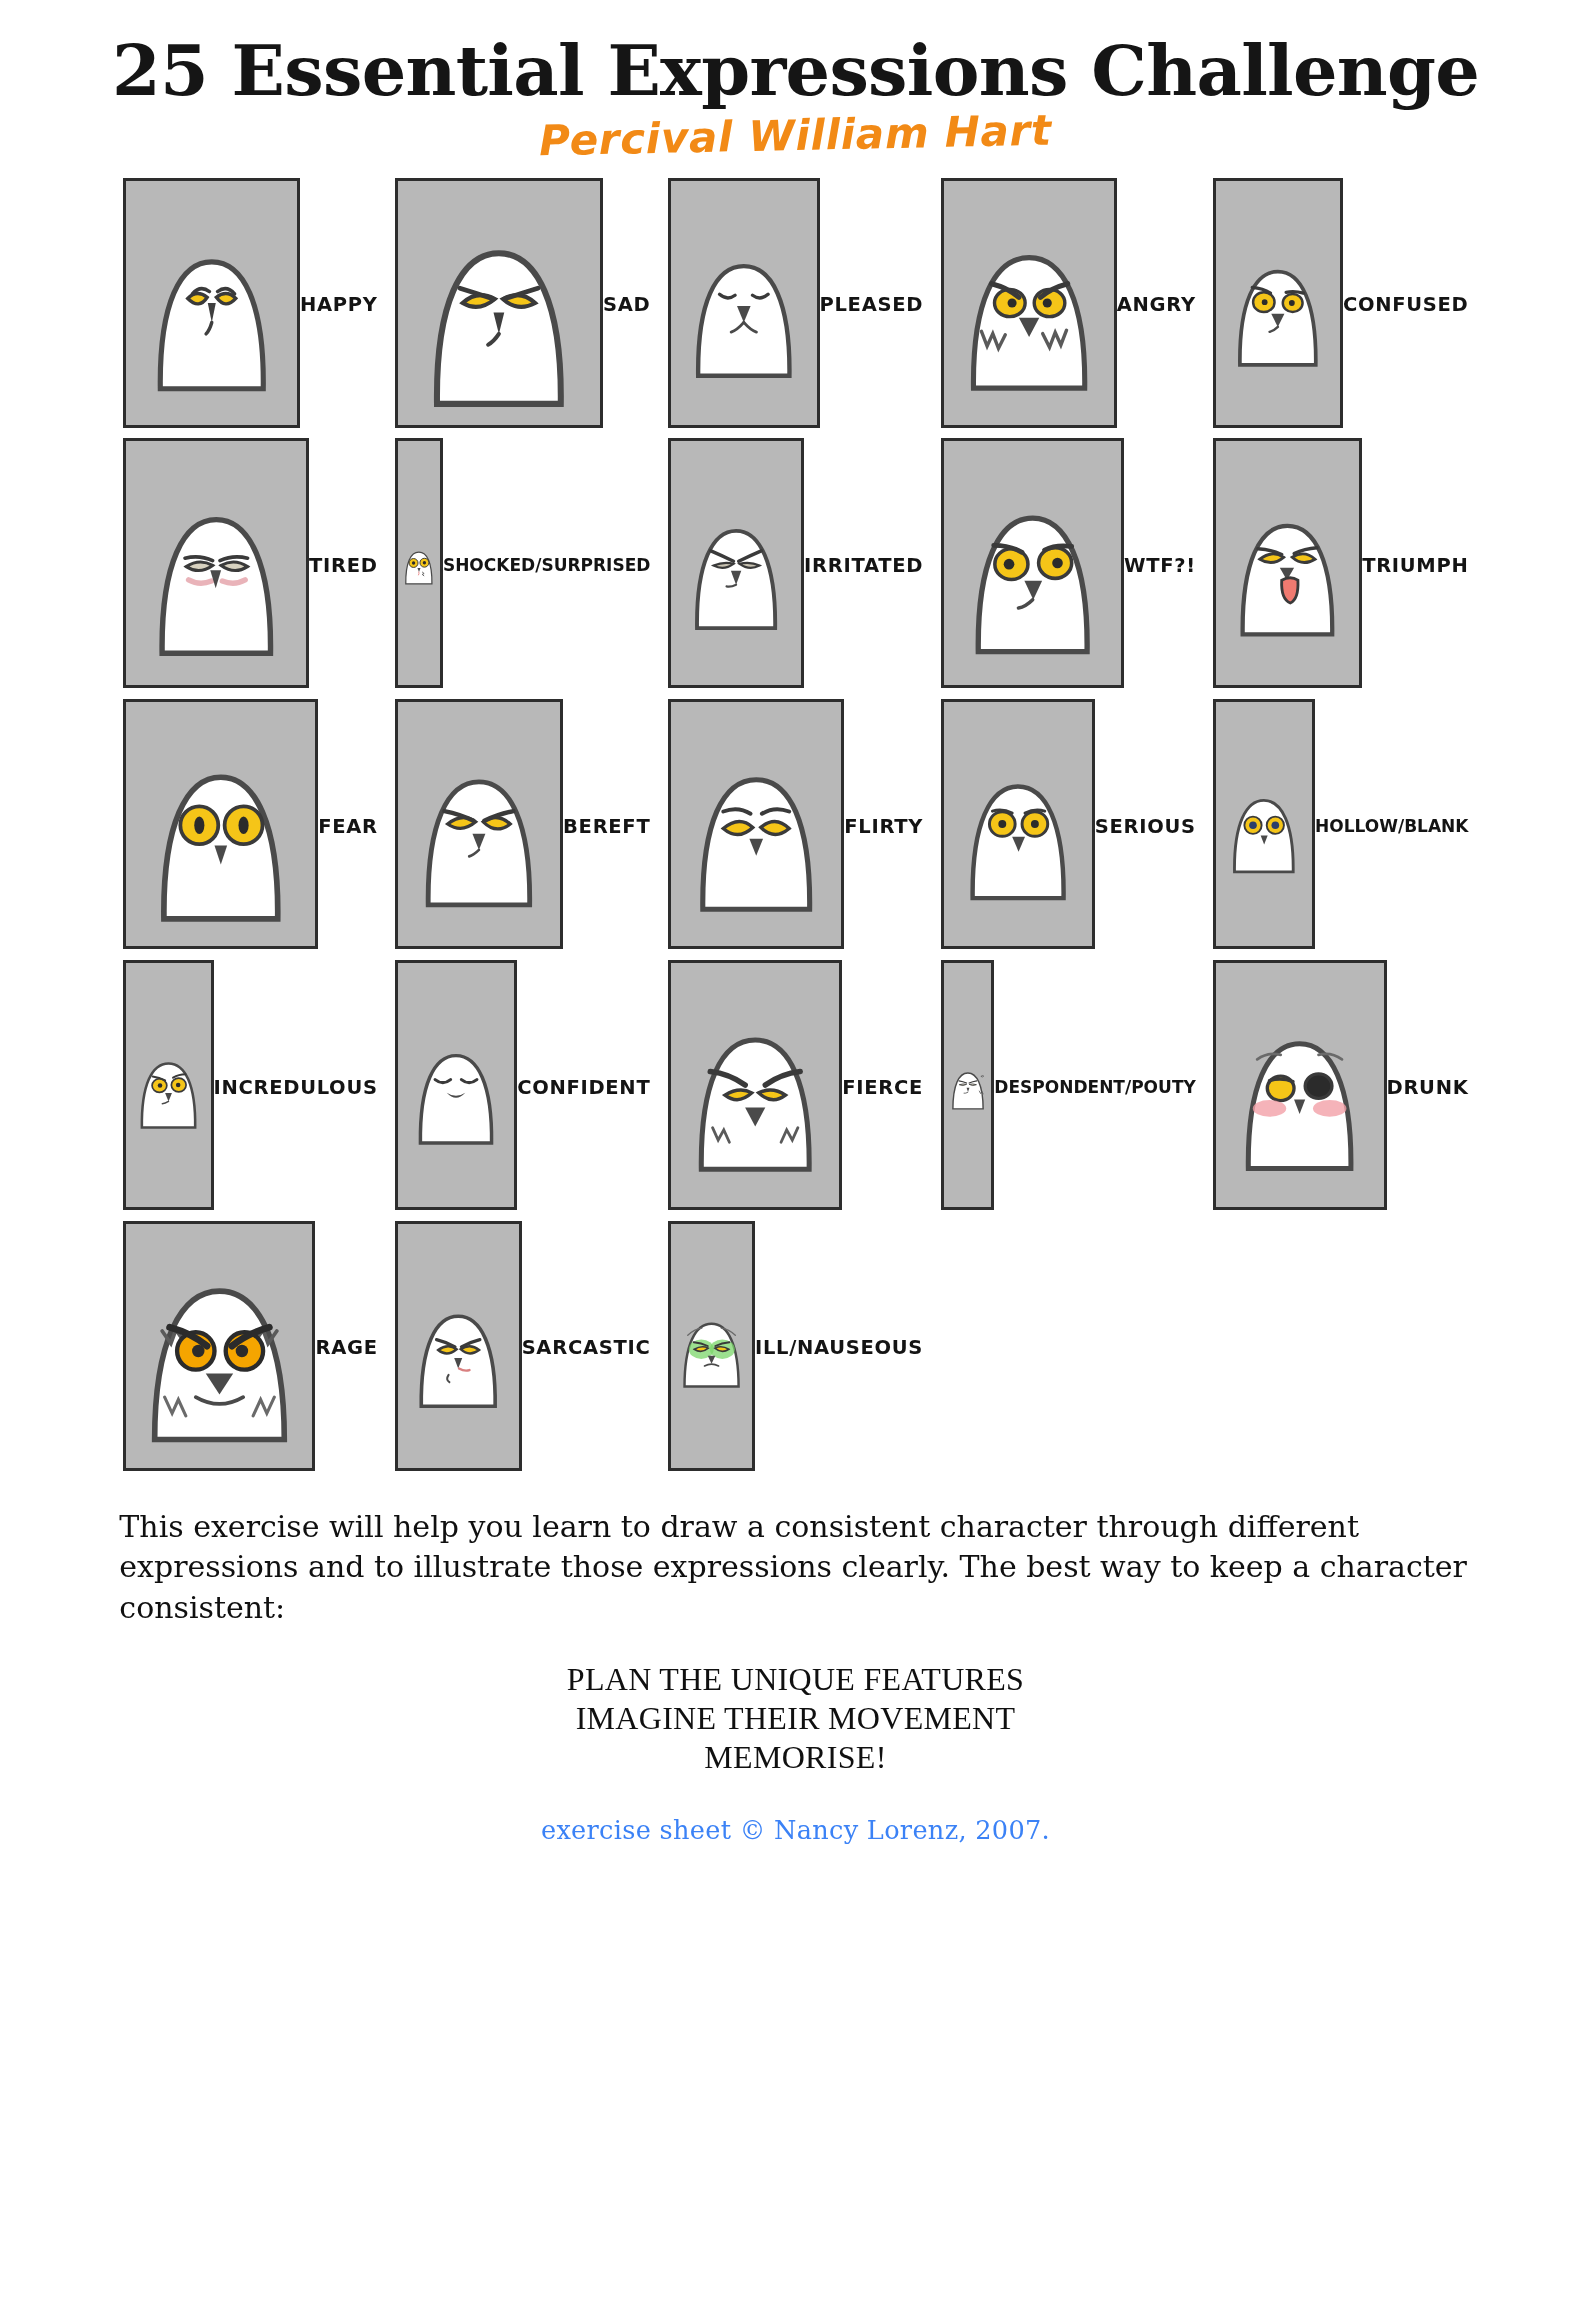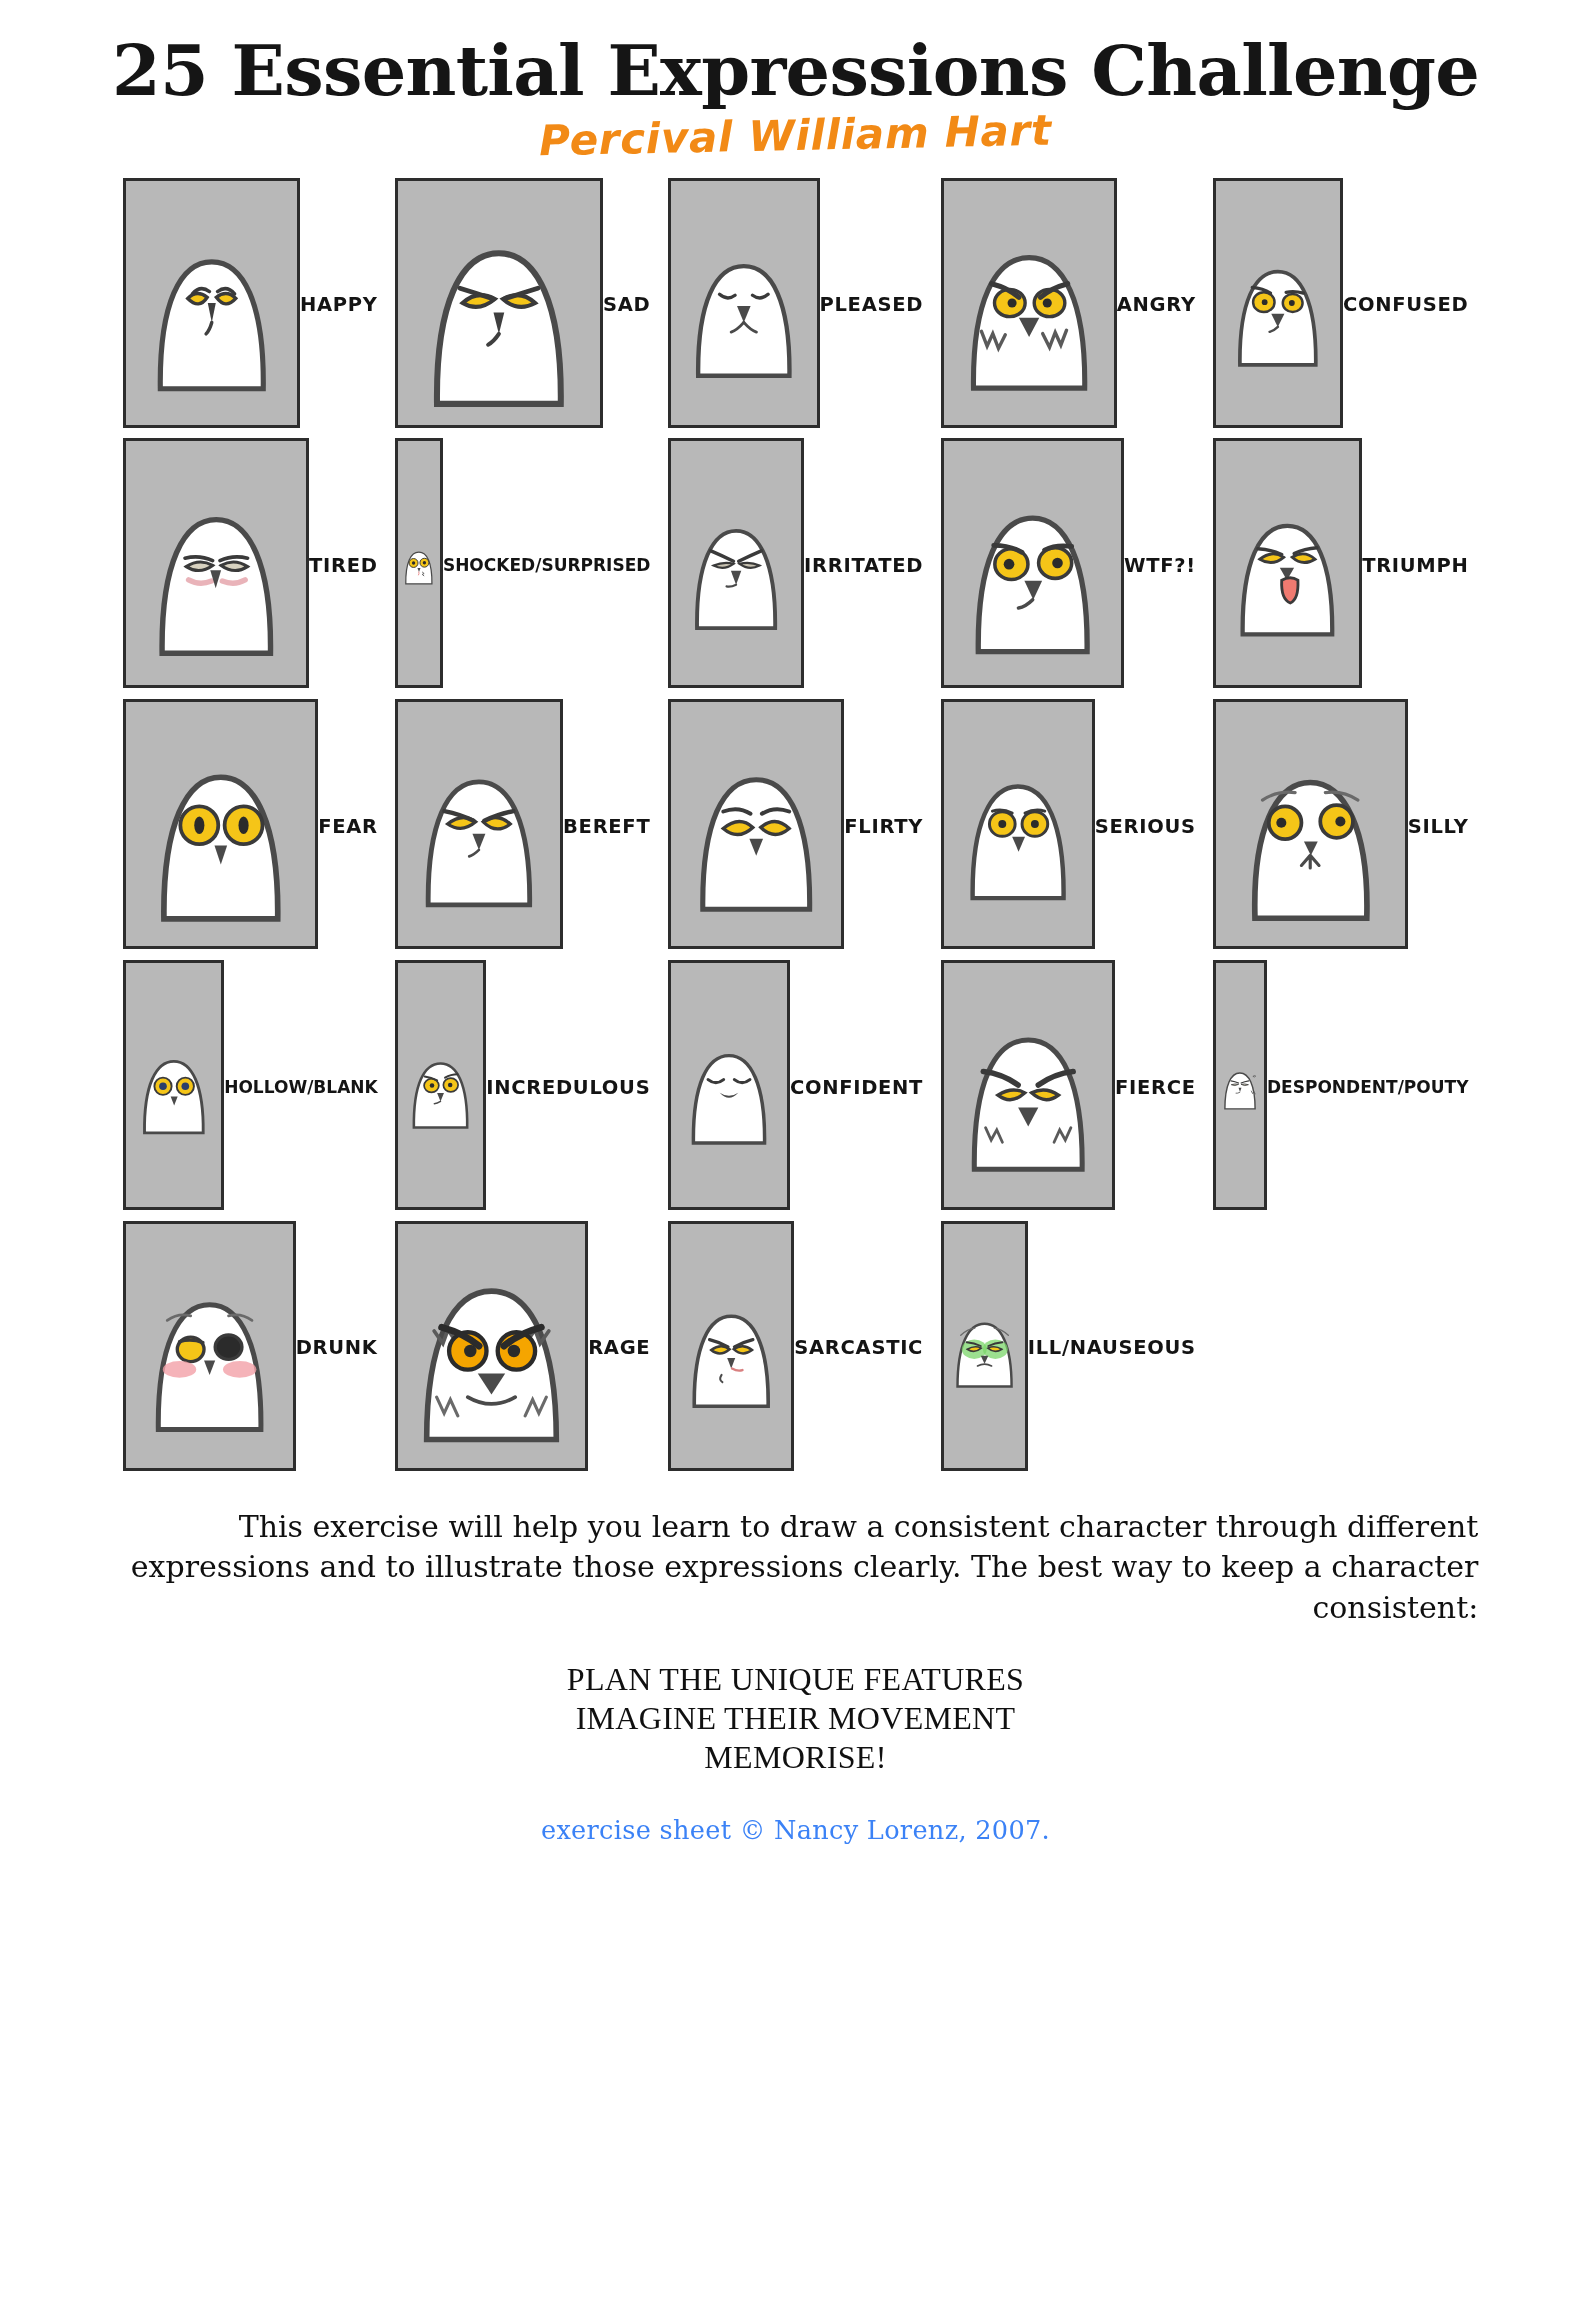--- a/index.html
+++ b/index.html
@@ -85,21 +85,21 @@
     font-size: 17px;
     letter-spacing: 0px;
   }
   .body-text {
     width: 1359px;
     margin: 36px auto 0 auto;
     font-family: "DejaVu Serif", serif;
     font-size: 30px;
     line-height: 1.35;
     color: #101010;
-    text-align: right;
+    text-align: left;
     padding-left: 6.7px;
   }
   .plan-block {
     margin: 32px auto 0 auto;
     text-align: center;
     font-family: Liberation Serif, serif;
     font-size: 32px;
     line-height: 1.22;
     letter-spacing: 0.3px;
     color: #101010;
@@ -333,36 +333,20 @@
           <circle cx="118" cy="150" r="8" fill="#2b2b2b"></circle>
           <circle cx="184" cy="150" r="8" fill="#2b2b2b"></circle>
           <path d="M98 124 q20 -6 40 4" fill="none" stroke="#3a3a3a" stroke-width="6" stroke-linecap="round"></path>
           <path d="M204 124 q-20 -6 -40 4" fill="none" stroke="#3a3a3a" stroke-width="6" stroke-linecap="round"></path>
           <path d="M138 176 l26 0 l-13 30 Z" fill="#4a4a4a"></path>
         </svg>
       </div>
       <div class="caption">SERIOUS</div>
     </div>
 
-    <div class="cell">
-      <div class="frame">
-        <svg viewBox="0 0 300 300" preserveAspectRatio="xMidYMid meet">
-          <path d="M62 300 C58 158 96 84 150 84 C204 84 244 158 240 300 Z" fill="#ffffff" stroke="#4a4a4a" stroke-width="9"></path>
-          <path d="M74 112 q24 -16 52 -12" fill="none" stroke="#6a6a6a" stroke-width="5" stroke-linecap="round"></path>
-          <path d="M226 112 q-24 -16 -52 -12" fill="none" stroke="#6a6a6a" stroke-width="5" stroke-linecap="round"></path>
-          <circle cx="110" cy="148" r="26" fill="#F5C518" stroke="#3a3a3a" stroke-width="6"></circle>
-          <circle cx="192" cy="146" r="26" fill="#F5C518" stroke="#3a3a3a" stroke-width="6"></circle>
-          <circle cx="104" cy="148" r="8" fill="#2b2b2b"></circle>
-          <circle cx="198" cy="146" r="8" fill="#2b2b2b"></circle>
-          <path d="M140 178 l22 0 l-11 22 Z" fill="#4a4a4a"></path>
-          <path d="M150 200 l-14 16 M150 200 l14 16 M150 200 l0 20" fill="none" stroke="#4a4a4a" stroke-width="5" stroke-linecap="round"></path>
-        </svg>
-      </div>
-      <div class="caption">SILLY</div>
-    </div>
 
     <div class="cell">
       <div class="frame">
         <svg viewBox="0 0 300 300" preserveAspectRatio="xMidYMid meet">
           <path d="M58 300 C56 150 94 76 150 76 C206 76 244 150 242 300 Z" fill="#ffffff" stroke="#4a4a4a" stroke-width="9"></path>
           <circle cx="116" cy="154" r="27" fill="#F5C518" stroke="#3a3a3a" stroke-width="6"></circle>
           <circle cx="186" cy="154" r="27" fill="#F5C518" stroke="#3a3a3a" stroke-width="6"></circle>
           <circle cx="116" cy="154" r="12" fill="#2b3f6b"></circle>
           <circle cx="186" cy="154" r="12" fill="#2b3f6b"></circle>
           <path d="M140 186 l22 0 l-11 28 Z" fill="#4a4a4a"></path>

